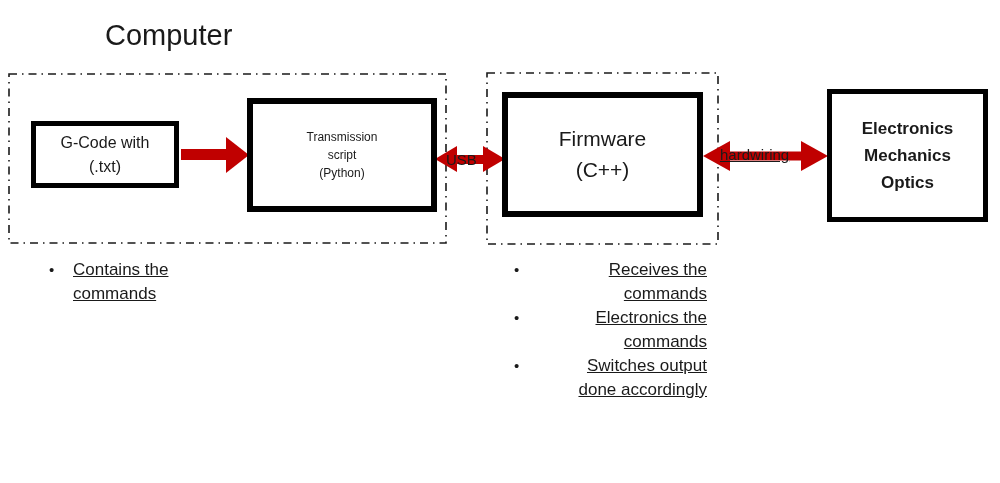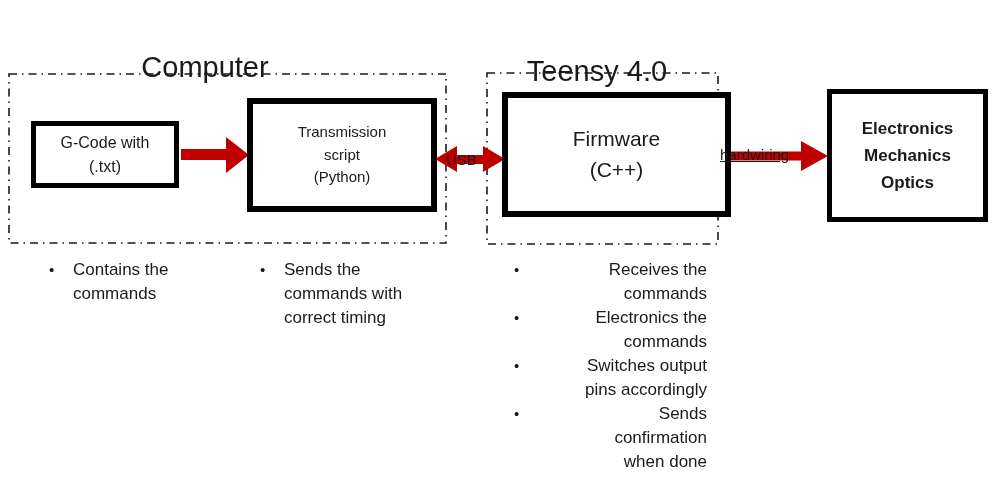--- a/index.html
+++ b/index.html
@@ -27,40 +27,39 @@
     stroke: var(--color-dashed, #1a1a1a);
     stroke-width: 1.6;
     stroke-dasharray: 8 5 1.5 5;
   }
   .arrow { fill: var(--color-arrow, #c00000); }
 
   .title {
     position: absolute;
     font-size: 29px;
     line-height: 1.2;
-    text-align: center;
+    text-align: left;
     white-space: nowrap;
     color: var(--color-text, #1a1a1a);
-    margin-top: 32px;
   }
   .node {
     position: absolute;
     box-sizing: border-box;
     background: #ffffff;
     border-style: solid;
     border-color: var(--color-border, #000000);
     display: flex;
     align-items: center;
     justify-content: center;
     text-align: center;
     white-space: pre-line;
   }
   .node-gcode        { left: 31px;  top: 121px; width: 148px; height: 67px;  border-width: 5px; font-size: 16px; line-height: 1.45; }
-  .node-transmission { left: 247px; top: 98px;  width: 190px; height: 114px; border-width: 6px; font-size: 15px; line-height: 1.5; }
-  .node-firmware     { left: 502px; top: 92px;  width: 229px; height: 125px; border-width: 6px; font-size: 21px; line-height: 1.45; text-align: center; }
+  .node-transmission { left: 247px; top: 98px;  width: 190px; height: 114px; border-width: 6px; font-size: 12px; line-height: 1.5; }
+  .node-firmware     { left: 502px; top: 92px;  width: 201px; height: 125px; border-width: 6px; font-size: 21px; line-height: 1.45; text-align: center; }
   .node-electronics  { left: 827px; top: 89px;  width: 161px; height: 133px; border-width: 5px; font-size: 17px; line-height: 1.6; font-weight: bold; }
 
   .conn-label {
     position: absolute;
     font-size: 15px;
     line-height: 1.2;
     white-space: nowrap;
     color: var(--color-text, #1a1a1a);
     margin-top: 22px;
   }
@@ -74,20 +73,21 @@
     padding: 0;
     width: 195px;
     font-size: 17px;
     line-height: 24px;
     color: var(--color-text, #1a1a1a);
   }
   ul.notes li {
     position: relative;
     padding-left: 26px;
     white-space: pre-line;
+    text-decoration: underline;
   }
   ul.notes li::before {
     content: "\2022";
     position: absolute;
     left: 2px;
     top: 0;
     font-size: 15px;
   }
   .notes-gcode        { left: 47px;  top: 258px; }
   .notes-transmission { left: 258px; top: 258px; }
@@ -115,21 +115,20 @@
     </g>
 
     <g>
       <rect class="arrow" x="726" y="151.5" width="79" height="9"></rect>
       <polygon class="arrow" points="703,156 730,141 730,171"></polygon>
       <polygon class="arrow" points="828,156 801,141 801,171"></polygon>
     </g>
   </svg>
 
   <div class="title" style="left:105px; top:18px; width:200px;">Computer</div>
-  <div class="title" style="left:497px; top:22px; width:200px;">Teensy 4.0</div>
 
   <div class="node node-gcode">G-Code with
 (.txt)</div>
   <div class="node node-transmission">Transmission
 script
 (Python)</div>
   <div class="node node-firmware">Firmware
 (C++)</div>
   <div class="node node-electronics">Electronics
 Mechanics
@@ -137,30 +136,24 @@
 
   <div class="conn-label label-usb">USB</div>
   <div class="conn-label label-hardwiring">hardwiring</div>
 
   <ul class="notes notes-gcode">
     <li>Contains the
 commands</li>
   </ul>
 
   <ul class="notes notes-transmission">
-    <li>Sends the
-commands with
-correct timing</li>
   </ul>
 
   <ul class="notes notes-firmware">
     <li>Receives the
 commands</li>
     <li>Electronics the
 commands</li>
     <li>Switches output
-pins accordingly</li>
-    <li>Sends
-confirmation
-when done</li>
+done accordingly</li>
   </ul>
 
 </div>
 
 </body></html>

